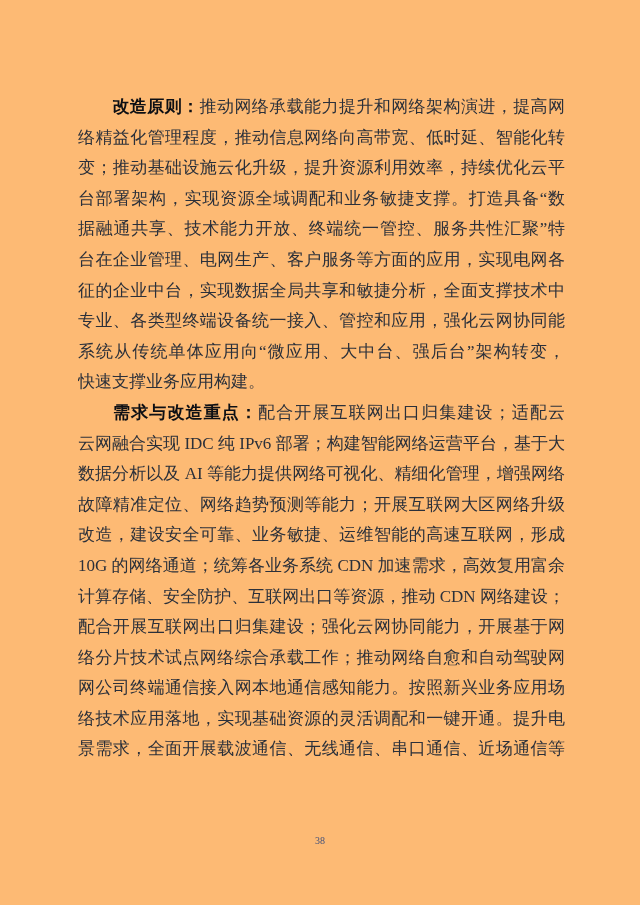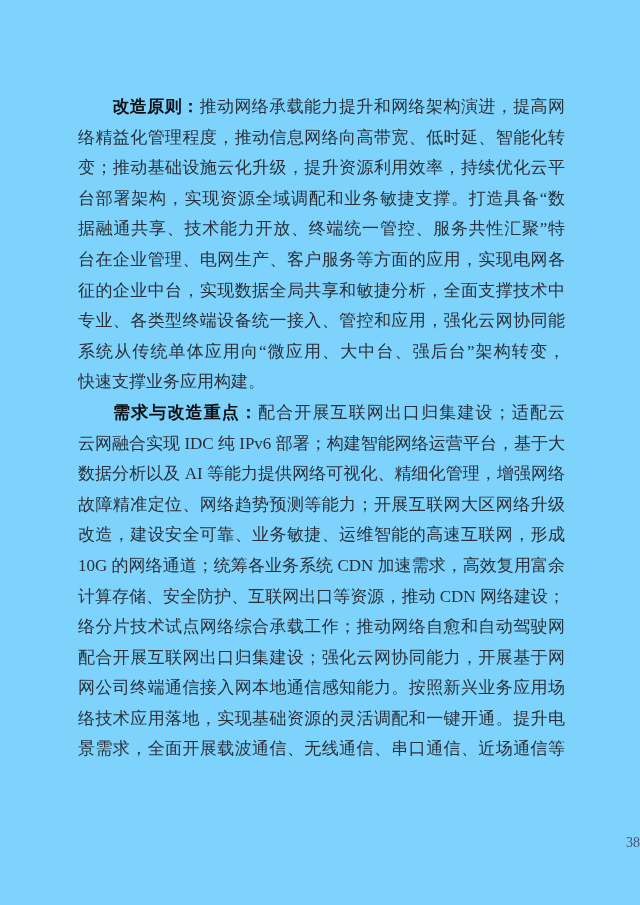--- a/index.html
+++ b/index.html
@@ -5,21 +5,21 @@
   html, body {
     margin: 0;
     padding: 0;
     background: #ffffff;
     font-family: "Liberation Serif", serif;
   }
   .page {
     position: relative;
     width: 640px;
     height: 905px;
-    background: #7dd3fc;
+    background: #fdba74;
     overflow: hidden;
   }
   .doc-body {
     position: absolute;
     left: 78px;
     top: 92px;
     width: 487px;
     color: #2b303a;
     font-size: 17px;
   }
@@ -41,22 +41,22 @@
   }
   .para-heading {
     font-weight: bold;
     color: #0d0f14;
   }
   .page-number {
     position: absolute;
     top: 835px;
     left: 0;
     width: 100%;
-    text-align: right;
-    font-size: 14px;
+    text-align: center;
+    font-size: 10px;
     color: #41507a;
   }
 </style>
 </head>
 <body>
 
 <div class="page">
   <div class="doc-body">
       <div class="line"><span class="indent"></span><span class="para-heading">改造原则：</span><span>推动网络承载能力提升和网络架构演进，提高网</span></div>
       <div class="line"><span>络精益化管理程度，推动信息网络向高带宽、低时延、智能化转</span></div>
@@ -68,20 +68,20 @@
       <div class="line"><span>专业、各类型终端设备统一接入、管控和应用，强化云网协同能力</span></div>
       <div class="line"><span>系统从传统单体应用向“微应用、大中台、强后台”架构转变，</span></div>
       <div class="line para-end"><span>快速支撑业务应用构建。</span></div>
       <div class="line"><span class="indent"></span><span class="para-heading">需求与改造重点：</span><span>配合开展互联网出口归集建设；适配云</span></div>
       <div class="line"><span>云网融合实现 IDC 纯 IPv6 部署；构建智能网络运营平台，基于大</span></div>
       <div class="line"><span>数据分析以及 AI 等能力提供网络可视化、精细化管理，增强网络</span></div>
       <div class="line"><span>故障精准定位、网络趋势预测等能力；开展互联网大区网络升级</span></div>
       <div class="line"><span>改造，建设安全可靠、业务敏捷、运维智能的高速互联网，形成</span></div>
       <div class="line"><span>10G 的网络通道；统筹各业务系统 CDN 加速需求，高效复用富余</span></div>
       <div class="line"><span>计算存储、安全防护、互联网出口等资源，推动 CDN 网络建设；</span></div>
+      <div class="line"><span>配合开展互联网出口归集建设；强化云网协同能力，开展基于网</span></div>
       <div class="line"><span>络分片技术试点网络综合承载工作；推动网络自愈和自动驾驶网</span></div>
-      <div class="line"><span>配合开展互联网出口归集建设；强化云网协同能力，开展基于网</span></div>
       <div class="line"><span>网公司终端通信接入网本地通信感知能力。按照新兴业务应用场</span></div>
       <div class="line"><span>络技术应用落地，实现基础资源的灵活调配和一键开通。提升电</span></div>
       <div class="line"><span>景需求，全面开展载波通信、无线通信、串口通信、近场通信等</span></div>
     </div>
   <div class="page-number">38</div>
 </div>
 
 </body></html>

